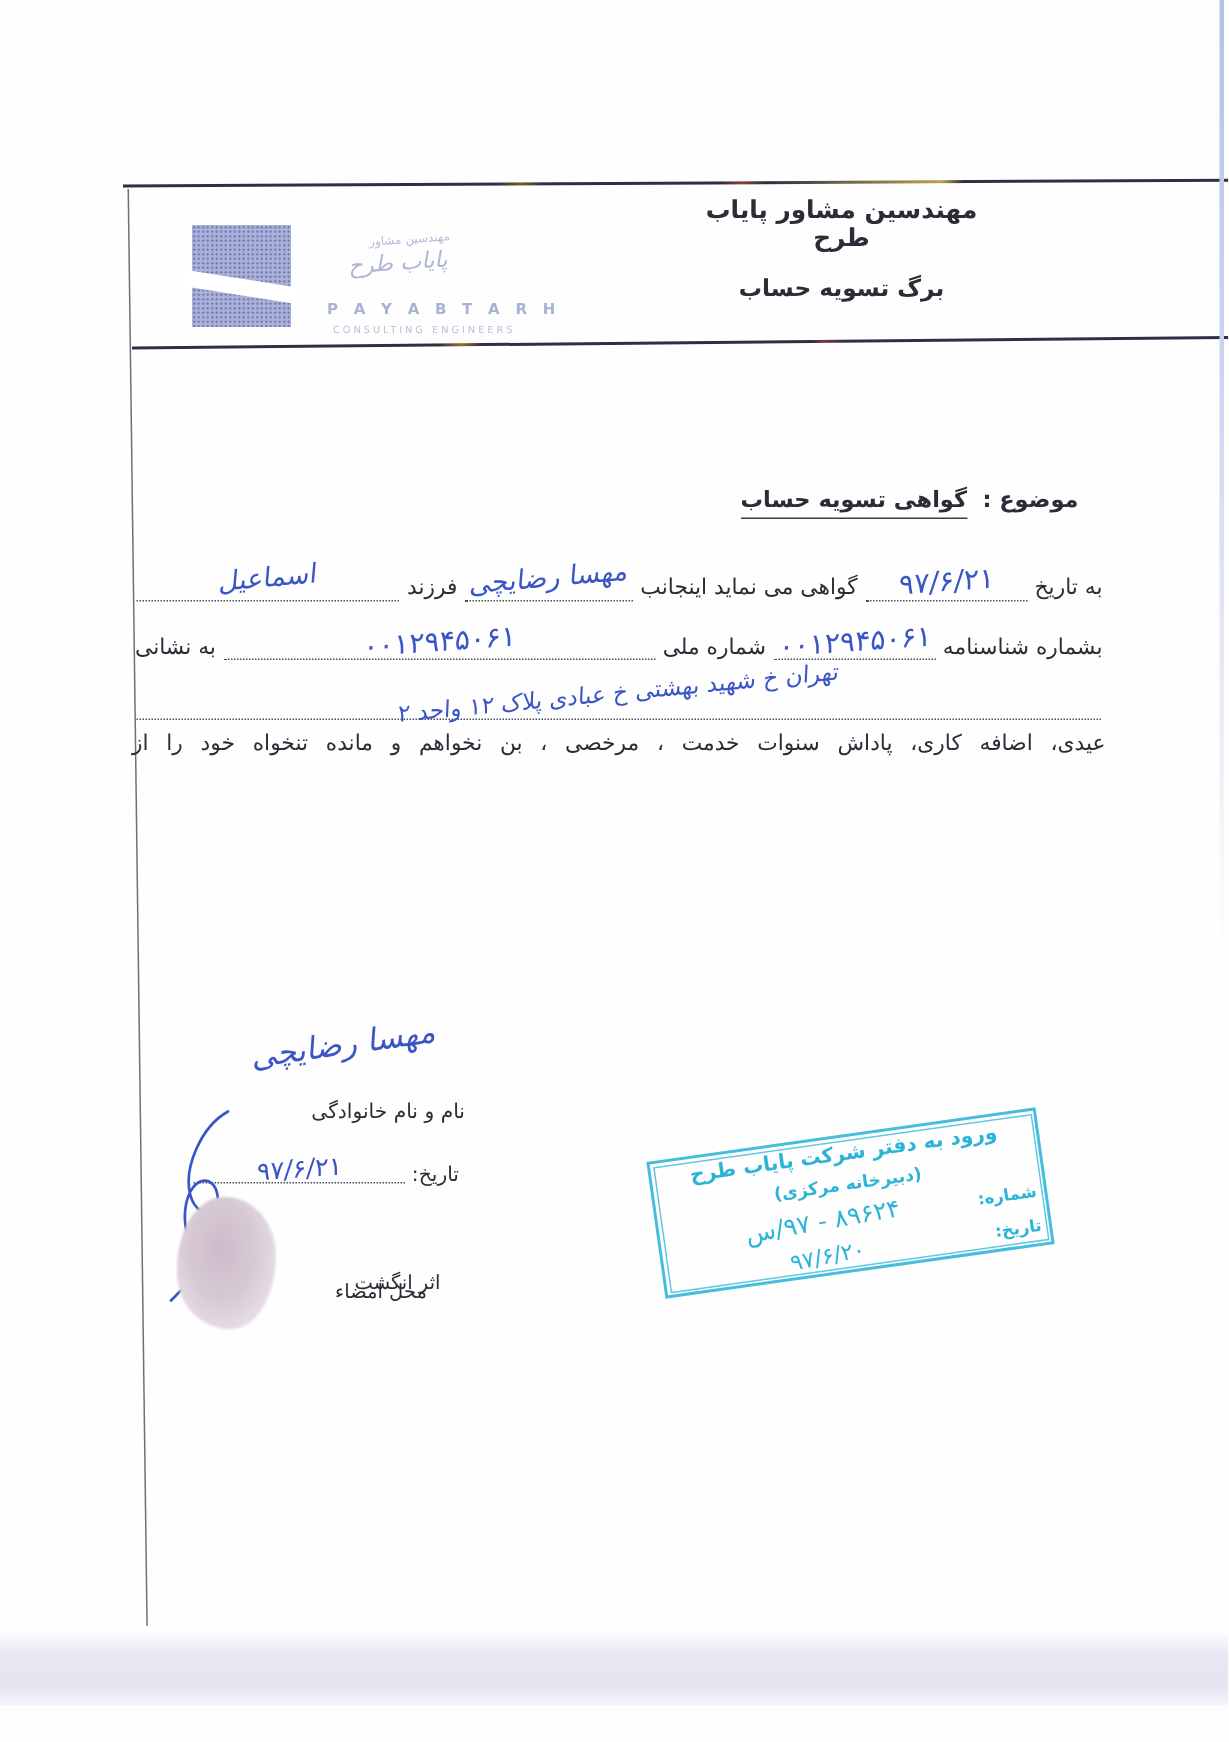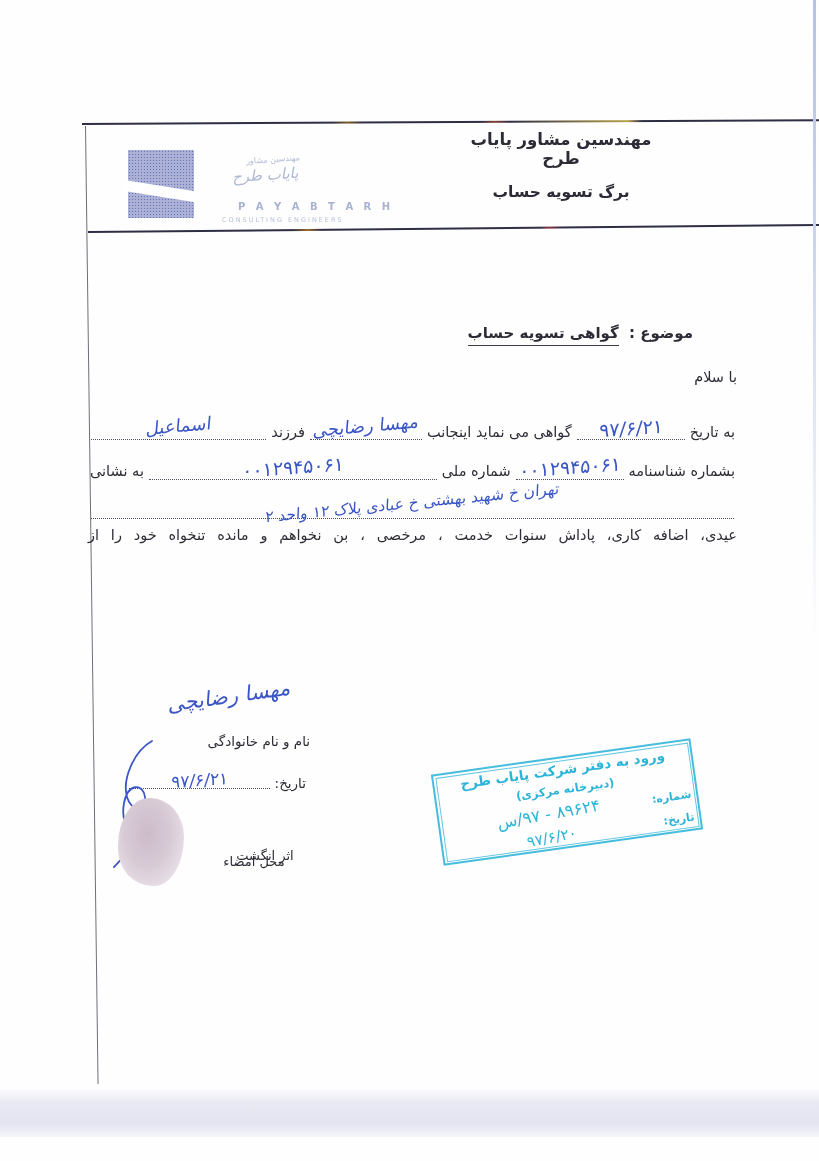--- a/index.html
+++ b/index.html
@@ -20,28 +20,28 @@
     background:linear-gradient(180deg,#fbfbfd 0%,#e9e9f4 28%,#e4e4f1 72%,#f5f5fa 100%);}
   
   .logo-box{position:absolute;left:128px;top:150px;width:66px;height:68px;
     background-color:#aab0d6;
     background-image:radial-gradient(#6a74b4 34%,rgba(170,176,214,0) 36%);
     background-size:3px 3px;filter:blur(.4px);}
   .logo-stripe{position:absolute;left:-5px;top:36px;width:78px;height:11px;background:#fff;transform:rotate(9deg);}
   .ghost{position:absolute;color:#9aa6c9;}
   .ghost-tiny{left:246px;top:155px;font-size:8px;transform:rotate(-4deg);letter-spacing:1px;opacity:.75;}
   .ghost-script{left:232px;top:166px;font-size:15px;font-style:italic;transform:rotate(-4deg);opacity:.8;}
-  .ghost-latin{left:218px;top:201px;font-size:10px;letter-spacing:3.5px;font-weight:bold;opacity:.85;margin-left:20px;}
+  .ghost-latin{left:218px;top:201px;font-size:10px;letter-spacing:3.5px;font-weight:bold;opacity:.85;}
   .ghost-latin-sub{left:222px;top:216px;font-size:6.5px;letter-spacing:2px;opacity:.7;}
   .title-1{position:absolute;left:450px;top:130px;width:222px;text-align:center;direction:rtl;
     font-size:16.5px;font-weight:bold;letter-spacing:.3px;}
   .title-2{position:absolute;left:468px;top:183px;width:186px;text-align:center;direction:rtl;
     font-size:15.5px;font-weight:bold;}
   
-  .subject{position:absolute;top:324px;right:126px;direction:rtl;font-size:15px;font-weight:bold;white-space:nowrap;margin-left:39px;}
+  .subject{position:absolute;top:324px;right:100px;direction:rtl;font-size:15px;font-weight:bold;white-space:nowrap;margin-left:39px;}
   .subject .sub-label{padding-left:5px;}
   .subject .sub-value{border-bottom:1.7px solid #3c3c48;padding-bottom:3px;}
   
   .body-block{position:absolute;top:368px;left:88px;right:82px;direction:rtl;font-size:14.5px;line-height:1.35;}
   .row{display:flex;align-items:flex-end;height:39.6px;padding-bottom:5px;box-sizing:border-box;}
   .seg{white-space:nowrap;padding:0 2px;}
   .blank{position:relative;border-bottom:1.9px dotted #4c4c5a;margin:0 3px 2px;text-align:center;min-width:60px;}
   .gr1{flex:1;}
   .w110{flex:0 0 108px;}
   .w115{flex:0 0 112px;}
@@ -100,21 +100,20 @@
 
   <div class="title-1">مهندسین مشاور پایاب طرح</div>
   <div class="title-2">برگ تسویه حساب</div>
 
   <div class="subject">
     <span class="sub-label">موضوع :</span>
     <span class="sub-value">گواهی تسویه حساب</span>
   </div>
 
   <div class="body-block">
-    <div class="pline salut">با سلام</div>
 
     <div class="row">
       <span class="seg">به تاریخ</span>
       <span class="blank w110"><span class="hw">۹۷/۶/۲۱</span></span>
       <span class="seg">گواهی می نماید اینجانب</span>
       <span class="blank w115"><span class="hw hw-name">مهسا رضایچی</span></span>
       <span class="seg">فرزند</span>
       <span class="blank gr1"><span class="hw hw-name">اسماعیل</span></span>
     </div>
 

